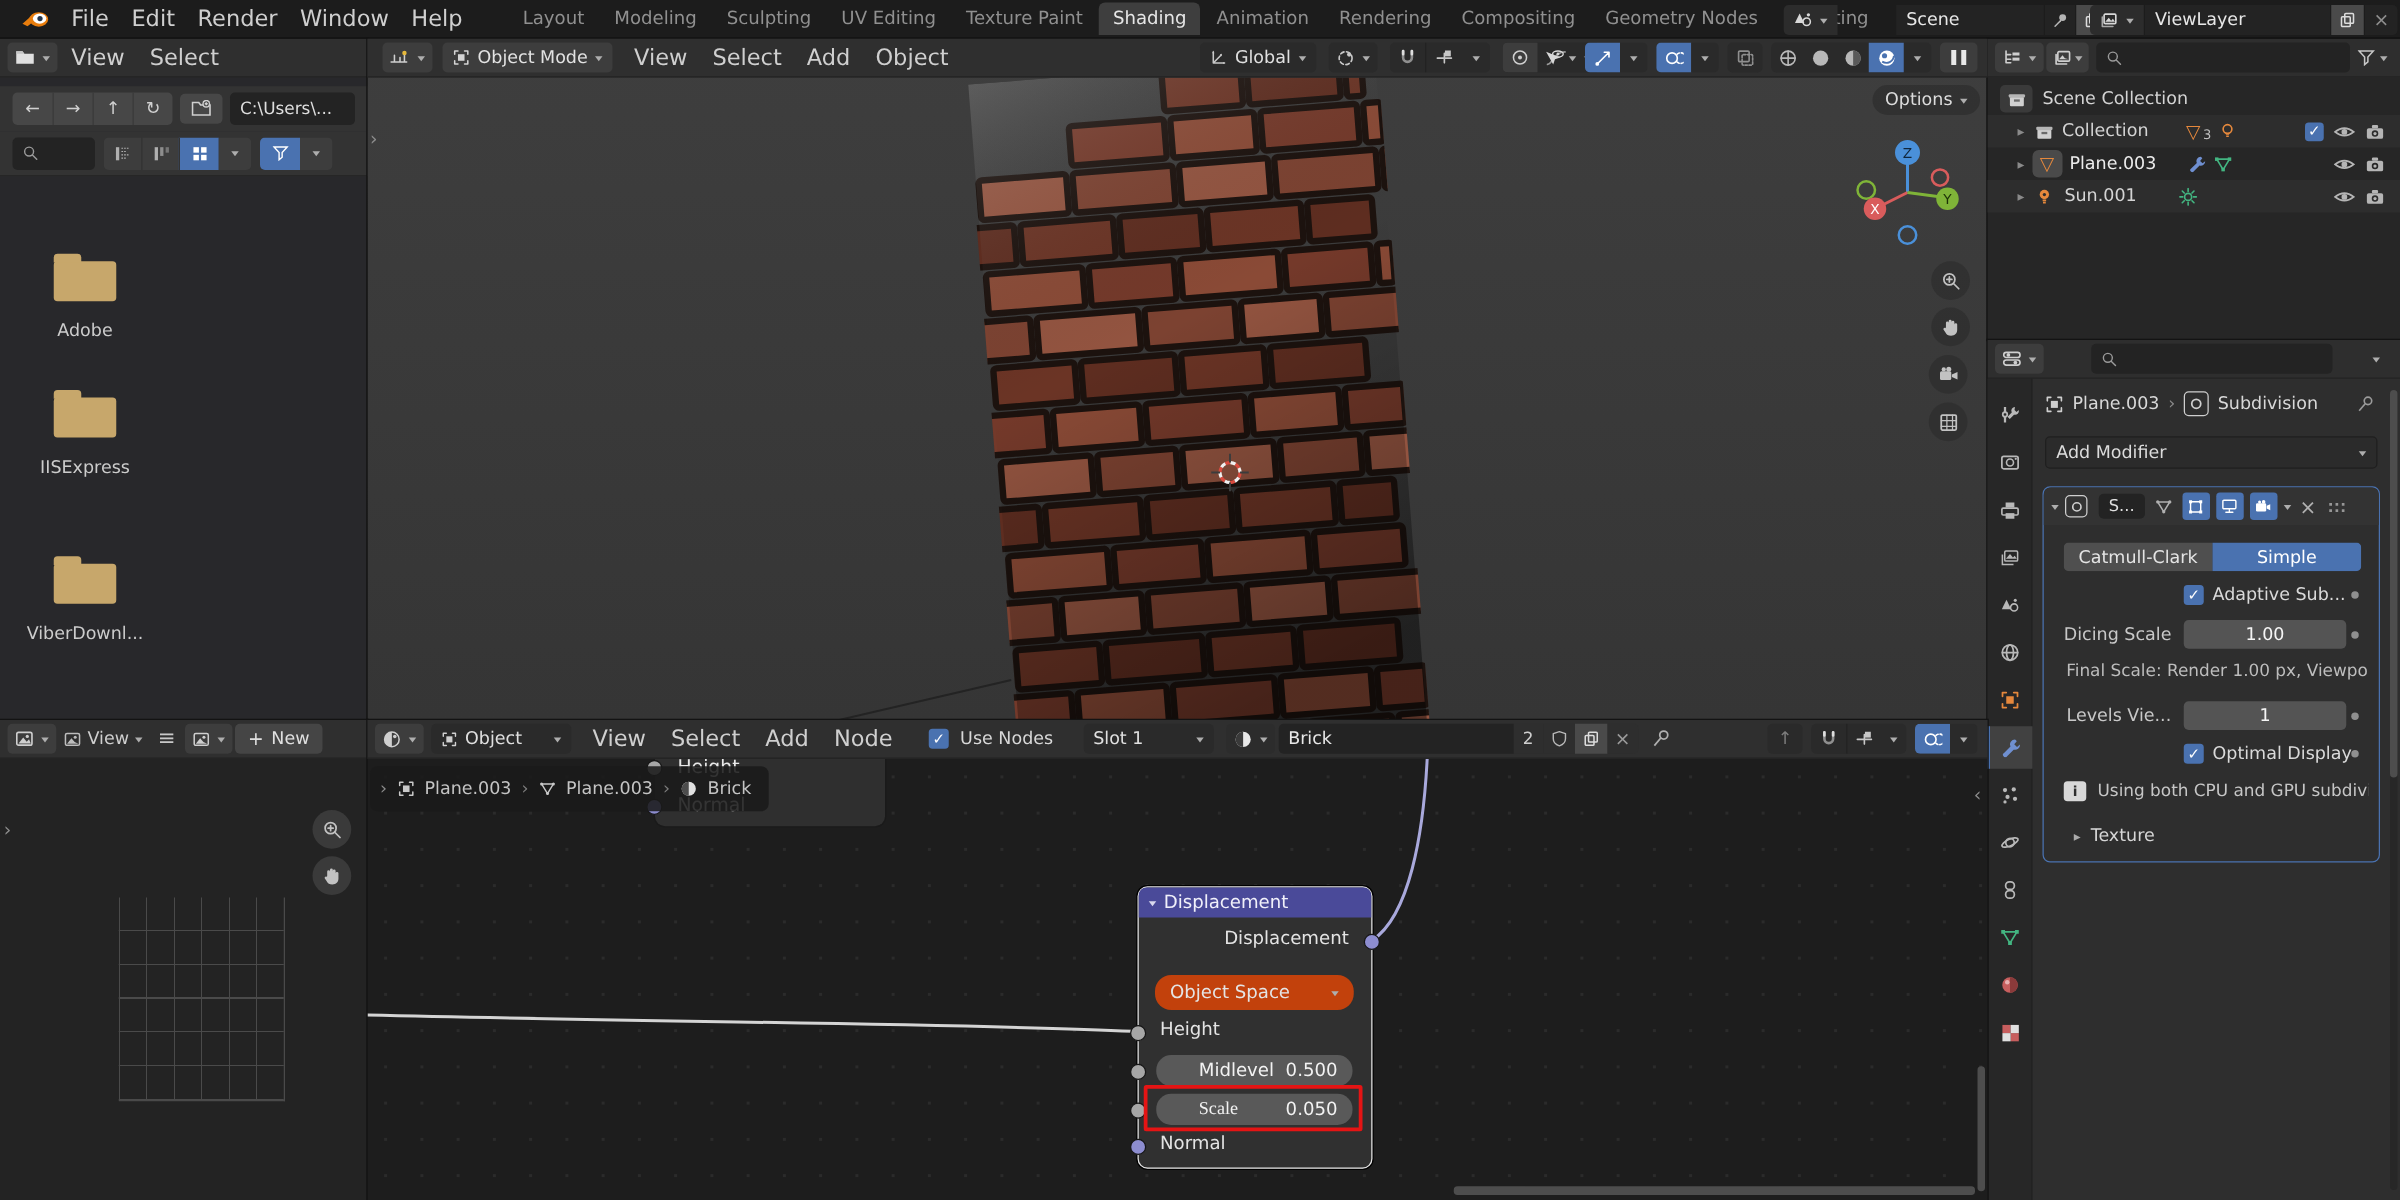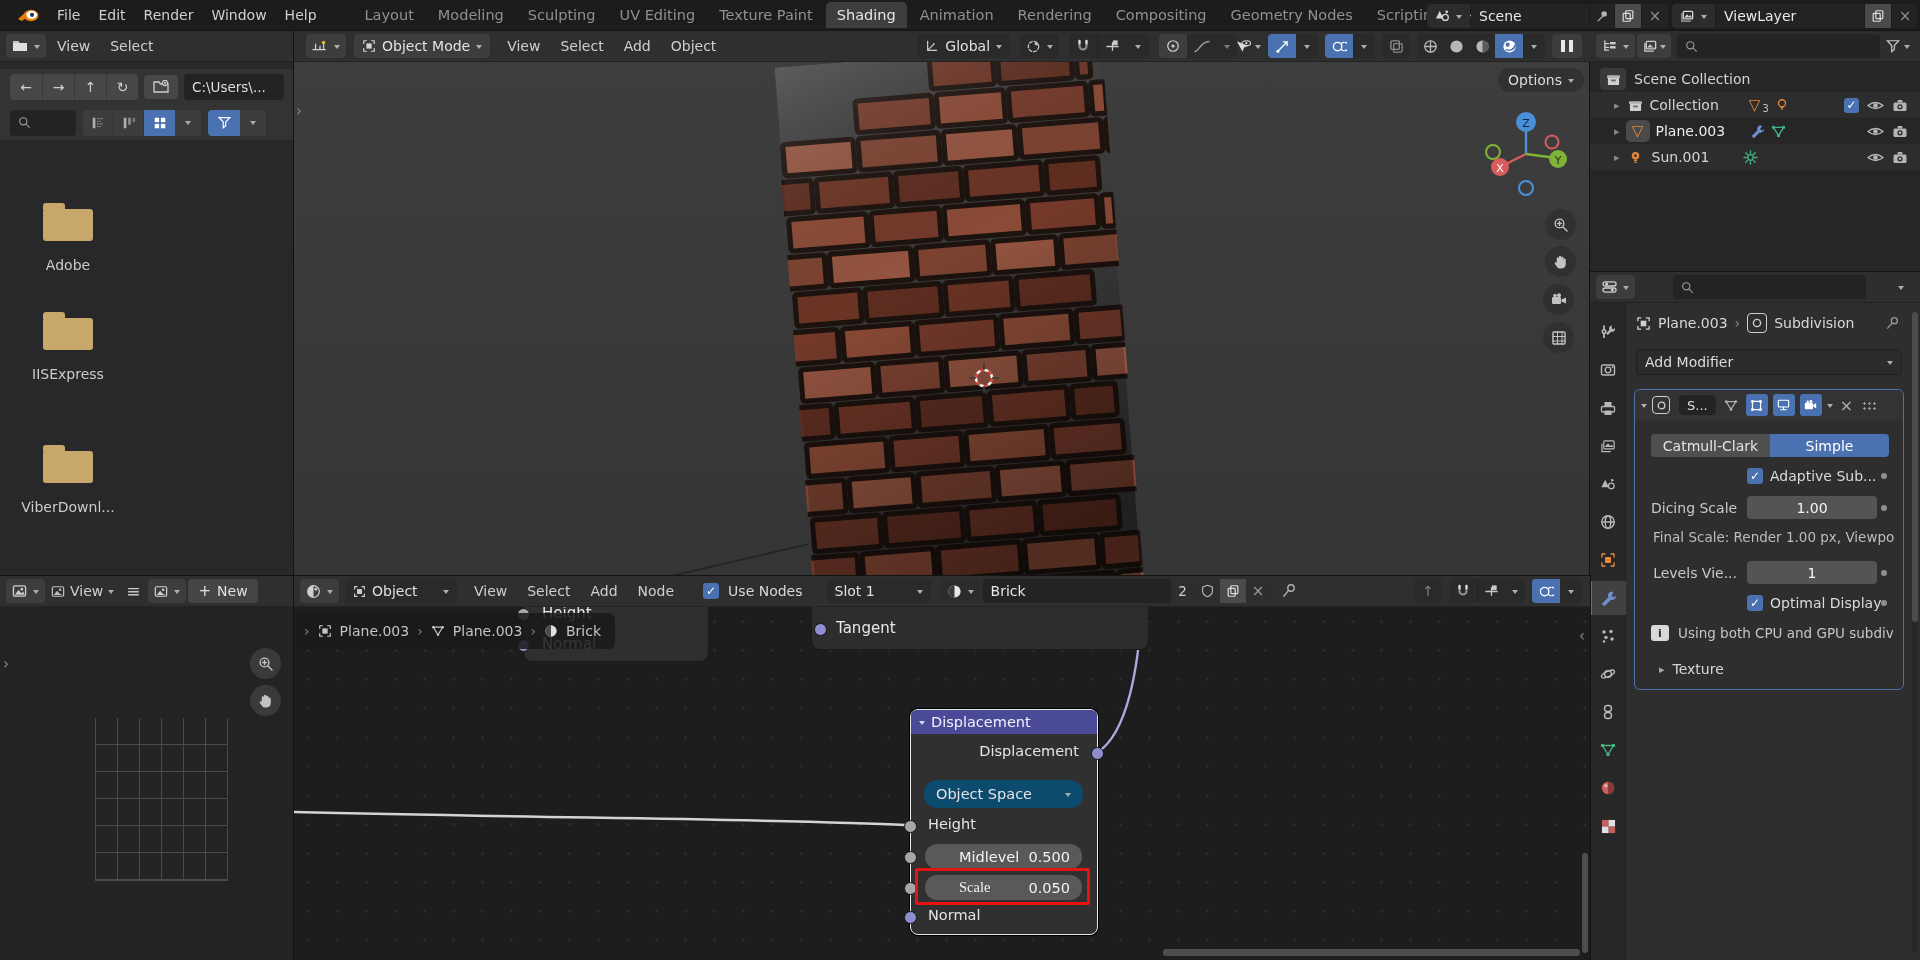--- a/index.html
+++ b/index.html
@@ -3,21 +3,21 @@
 <meta charset="utf-8">
 <style>
   * { margin:0; padding:0; box-sizing:border-box; }
   html,body { width:1920px; height:960px; overflow:hidden; background:#101010;
     font-family:"DejaVu Sans","Liberation Sans",sans-serif; color:#cfcfcf; font-size:14px;
     -webkit-user-select:none; user-select:none; }
   .abs { position:absolute; }
   .flex { display:flex; align-items:center; }
   .editor { position:absolute; outline:1px solid #131313; }
   .ehead { height:31px; background:#2f2f2f; border-bottom:1px solid #232323; display:flex; align-items:center; padding:0 6px; gap:2px; }
-  .mn { padding:0 9px; color:#cfcfcf; font-size:14px; white-space:nowrap; }
+  .mn { padding:0 9px; color:#cfcfcf; font-size:18px; white-space:nowrap; }
   .cr { width:0; height:0; border:3.5px solid transparent; border-top:4.5px solid #aeaeae; display:inline-block; transform:translateY(2px); }
   .cr.dim { border-top-color:#7d7d7d; }
   .pill { background:#232323; border-radius:4px; height:24px; display:flex; align-items:center; padding:0 8px; gap:6px; white-space:nowrap; }
   .btn { background:#3d3d3d; border-radius:4px; height:24px; display:flex; align-items:center; justify-content:center; }
   .seg { display:flex; border-radius:4px; overflow:hidden; }
   .ic { display:inline-flex; align-items:center; justify-content:center; flex:none; }
   .sv { stroke:currentColor; fill:none; stroke-width:1.4; stroke-linecap:round; stroke-linejoin:round; }
   .chk { width:16px; height:16px; border-radius:3px; background:#4a72b0; color:#fff; font-size:12px;
          display:inline-flex; align-items:center; justify-content:center; flex:none; }
   .dot { width:6px; height:6px; border-radius:50%; background:#8f8f8f; flex:none; }
@@ -77,21 +77,21 @@
     <div class="pill" style="background:#2c2c2c;border-radius:4px 0 0 4px;">
       <span class="ic">
         <svg width="15" height="15" viewBox="0 0 16 16">
             <path d="M5 2 L9 10 H1 Z" fill="#d8d8d8"></path>
             <circle cx="11" cy="9" r="3.2" fill="none" stroke="#d8d8d8" stroke-width="1.3"></circle>
             <circle cx="12.5" cy="3" r="1.4" fill="#d8d8d8"></circle>
           </svg>
       </span>
         <span class="cr"></span>
     </div>
-    <div class="pill" style="width:118px;border-radius:0;">
+    <div class="pill" style="width:118px;border-radius:0;margin-left:46px;">
       <span style="color:#e8e8e8;">Scene</span>
     </div>
     <span class="ic" style="width:24px;height:24px;background:#232323;color:#b5b5b5;">
       <svg width="13" height="13" viewBox="0 0 16 16">
           <circle cx="10" cy="5" r="3.4" fill="currentColor"></circle>
           <path class="sv" d="M8 8 L2.5 13.5"></path>
         </svg>
     </span>
     <span class="ic" style="width:26px;height:24px;background:#4a4a4a;color:#ddd;">
       <svg width="14" height="14" viewBox="0 0 16 16">
@@ -1097,24 +1097,20 @@
       <path d="M 804 145 C 833 126, 845 62, 848 -5" stroke="#a9a9dc" stroke-width="2.4" fill="none"></path>
     </svg>
 
     <div class="abs" style="left:230px;top:-8px;width:184px;height:62px;background:#2f2f2f;border-radius:0 0 8px 8px;box-shadow:0 0 0 1px #1a1a1a;">
       <span class="socket" style="left:-7px;top:9px;background:#a6a6a6;"></span>
       <span style="position:absolute;left:18px;top:5px;color:#e8e8e8;font-size:15px;">Height</span>
       <span class="socket" style="left:-7px;top:40px;background:#8d8dd0;"></span>
       <span style="position:absolute;left:18px;top:36px;color:#e8e8e8;font-size:15px;">Normal</span>
     </div>
 
-    <div class="abs" style="left:518px;top:-10px;width:336px;height:52px;background:#2d2d2d;border-radius:8px;box-shadow:0 0 0 1px #1a1a1a;">
-      <span class="socket" style="left:2px;top:26px;background:#8d8dd0;"></span>
-      <span style="position:absolute;left:24px;top:22px;color:#e8e8e8;font-size:15px;">Tangent</span>
-    </div>
 
     <div class="abs flex" style="left:2px;top:6px;height:36px;padding:0 14px 0 8px;background:rgba(26,26,26,.88);border-radius:6px;gap:8px;z-index:6;">
       <span style="color:#8c8c8c;">›</span>
       <span class="ic" style="color:#c8c8c8;">
         <svg width="14" height="14" viewBox="0 0 16 16" class="sv">
             <path d="M2 5 V2 h3 M11 2 h3 v3 M14 11 v3 h-3 M5 14 H2 v-3"></path>
             <rect x="5" y="5" width="6" height="6" fill="#c8c8c8" stroke="none"></rect>
           </svg>
       </span>
       <span style="color:#c4c4c4;">Plane.003</span>
@@ -1139,21 +1135,21 @@
     </div>
 
     <div class="abs" style="left:616px;top:102px;width:188px;height:226px;background:#303030;border-radius:8px;
                 border:1.5px solid #e8e8e8;box-shadow:0 0 0 1px #000;z-index:4;">
       <div class="flex" style="height:24px;background:#4a4a99;border-radius:6px 6px 0 0;padding:0 8px;gap:6px;">
         <span class="cr" style="border-top-color:#d8d8ee;"></span>
         <span style="color:#f0f0fa;font-size:14.5px;">Displacement</span>
       </div>
       <span style="position:absolute;right:18px;top:33px;color:#e4e4e4;font-size:14.5px;">Displacement</span>
       <span class="socket" style="right:-7px;top:37px;background:#8d8dd0;"></span>
-      <div class="flex" style="position:absolute;left:13px;top:70px;width:159px;height:28px;background:#0c4a6e;border-radius:13px;padding:0 12px;">
+      <div class="flex" style="position:absolute;left:13px;top:70px;width:159px;height:28px;background:#c2410c;border-radius:13px;padding:0 12px;">
         <span style="color:#e4e4e4;font-size:14.5px;">Object Space</span>
         <span class="cr" style="margin-left:auto;"></span>
       </div>
       <span class="socket" style="left:-7px;top:110px;background:#a6a6a6;"></span>
       <span style="position:absolute;left:17px;top:106px;color:#e4e4e4;font-size:14.5px;">Height</span>
       <span class="socket" style="left:-7px;top:141px;background:#a6a6a6;"></span>
       <div class="nodefield" style="position:absolute;left:14px;top:134px;width:157px;">
         <span style="margin-left:22px;">Midlevel</span>
         <span style="margin-left:auto;">0.500</span>
       </div>

